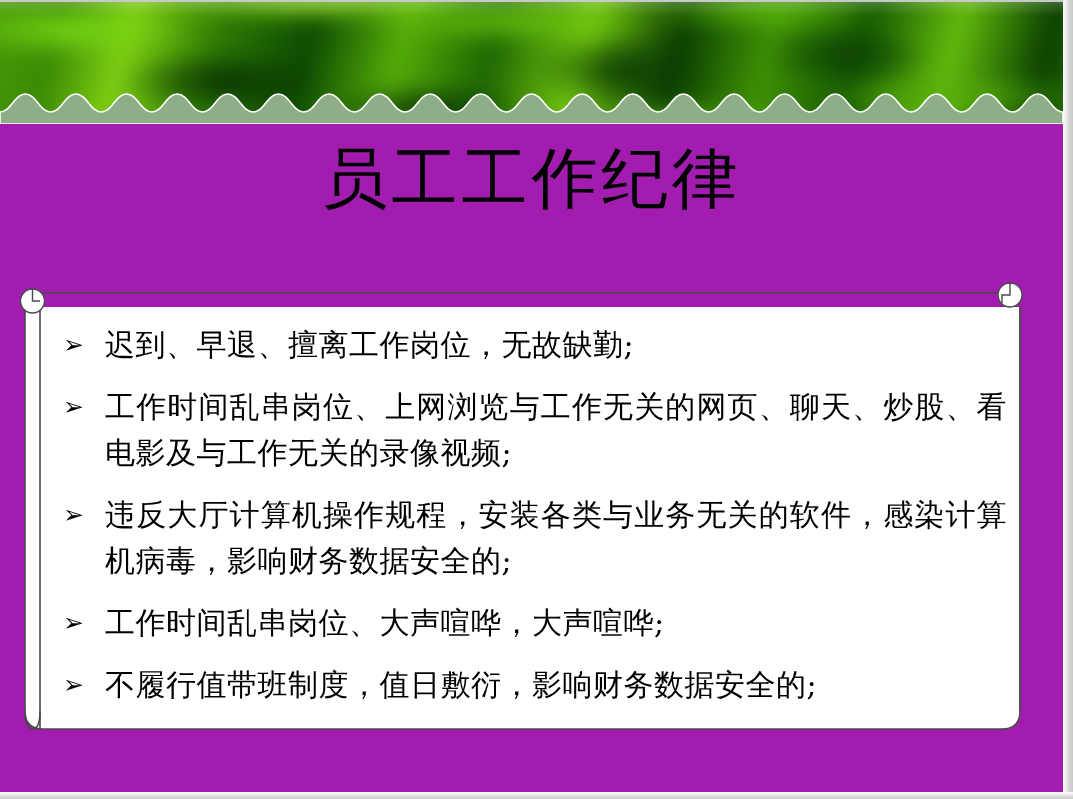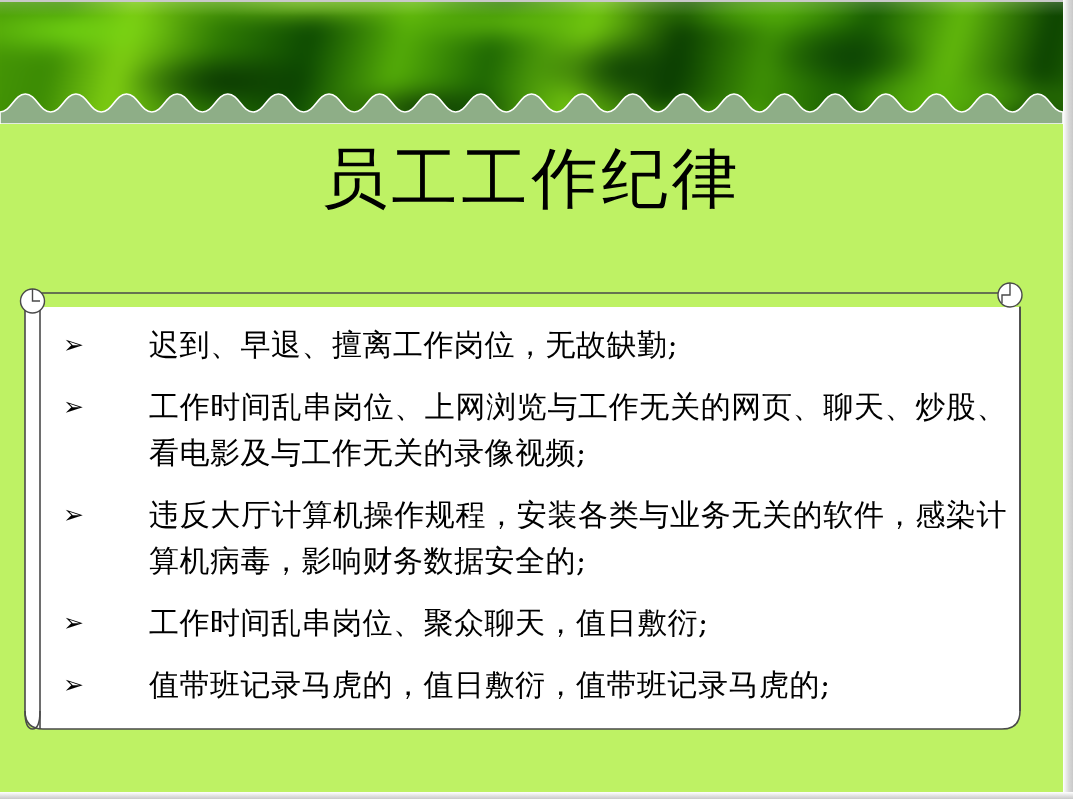--- a/index.html
+++ b/index.html
@@ -10,21 +10,21 @@
   body {
     font-family: "DejaVu Serif", serif;
   }
 
   
   #slide-frame {
     position: relative;
     width: 1073px;
     height: 799px;
     overflow: hidden;
-    background: #bef264;
+    background: #a21caf;
     box-sizing: border-box;
   }
 
   
   #page-border-right {
     position: absolute;
     top: 0;
     right: 0;
     width: 10px;
     height: 799px;
@@ -149,21 +149,20 @@
   }
   .bullet-text {
     flex: 1 1 auto;
     font-family: "DejaVu Serif", "Liberation Serif", serif;
     font-size: 30px;
     line-height: 46px;
     letter-spacing: 0.5px;
     color: #000000;
     text-align: justify;
     text-justify: inter-character;
-    margin-left: 44px;
   }
 </style>
 </head>
 <body>
 
 <div id="slide-frame">
 
   <div id="page-border-topline"></div>
 
   <div id="banner">
@@ -217,26 +216,26 @@
       <span class="bullet-text">工作时间乱串岗位、上网浏览与工作无关的网页、聊天、炒股、看电影及与工作无关的录像视频;</span>
     </div>
 
     <div class="bullet-row">
       <span class="bullet-marker">➢</span>
       <span class="bullet-text">违反大厅计算机操作规程，安装各类与业务无关的软件，感染计算机病毒，影响财务数据安全的;</span>
     </div>
 
     <div class="bullet-row">
       <span class="bullet-marker">➢</span>
-      <span class="bullet-text">工作时间乱串岗位、聚众聊天，值日敷衍;</span>
-    </div>
-
-    <div class="bullet-row">
-      <span class="bullet-marker">➢</span>
-      <span class="bullet-text">值带班记录马虎的，值日敷衍，值带班记录马虎的;</span>
+      <span class="bullet-text">工作时间乱串岗位、大声喧哗，大声喧哗;</span>
+    </div>
+
+    <div class="bullet-row">
+      <span class="bullet-marker">➢</span>
+      <span class="bullet-text">不履行值带班制度，值日敷衍，影响财务数据安全的;</span>
     </div>
 
   </div>
 
   <div id="page-border-right"></div>
   <div id="page-border-bottom"></div>
 
 </div>
 
 </body></html>

